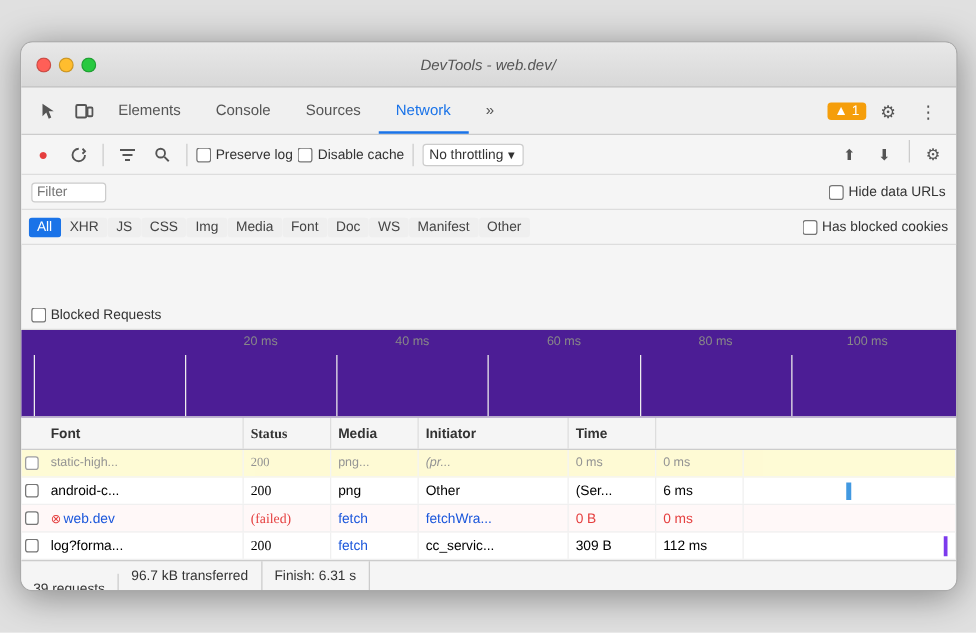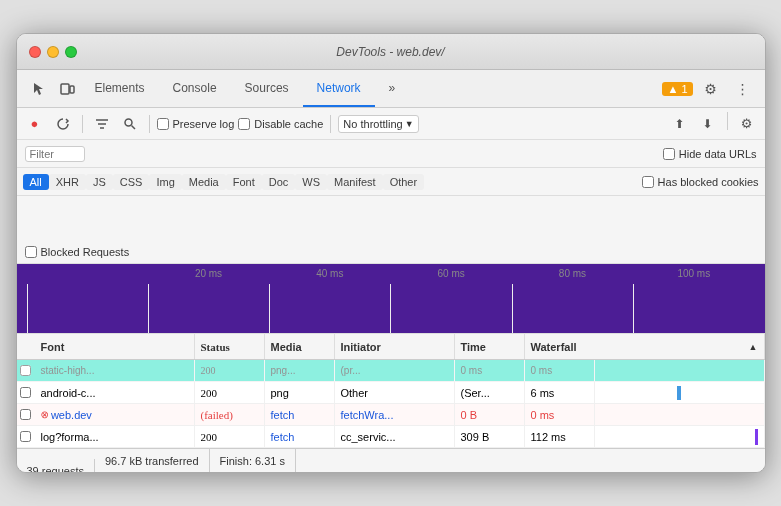--- a/index.html
+++ b/index.html
@@ -479,36 +479,32 @@
     </div>
     <div class="col col-type">
       <span>Media</span>
     </div>
     <div class="col col-initiator">
       <span>Initiator</span>
     </div>
     <div class="col col-time">
       <span>Time</span>
     </div>
-    <div class="col col-waterfall">
-      <span>Waterfall</span>
-      <span class="sort-arrow">▲</span>
-    </div>
   </div>
 
   <div class="table-body">
 
-    <div class="table-row" style="background:#5eead4; opacity:0.7;">
+    <div class="table-row" style="background:#fef9c3; opacity:0.7;">
       <div class="row-checkbox">
           <input type="checkbox" style="">
         </div>
       <div class="col col-name" style="font-size:10px; color:#666;">static-high...</div>
       <div class="col col-status" style="font-size:10px; color:#666;">200</div>
       <div class="col col-type" style="font-size:10px; color:#666;">png...</div>
-      <div class="col col-initiator" style="font-size:10px; color:#666;">(pr...</div>
+      <div class="col col-initiator" style="font-size:10px; color:#666;font-style:italic;">(pr...</div>
       <div class="col col-size" style="font-size:10px; color:#666;">0 ms</div>
       <div class="col col-time" style="font-size:10px; color:#666;">0 ms</div>
       <div class="col col-waterfall"></div>
     </div>
 
     <div class="table-row">
       <div class="row-checkbox">
           <input type="checkbox" style="">
         </div>
       <div class="col col-name">android-c...</div>

